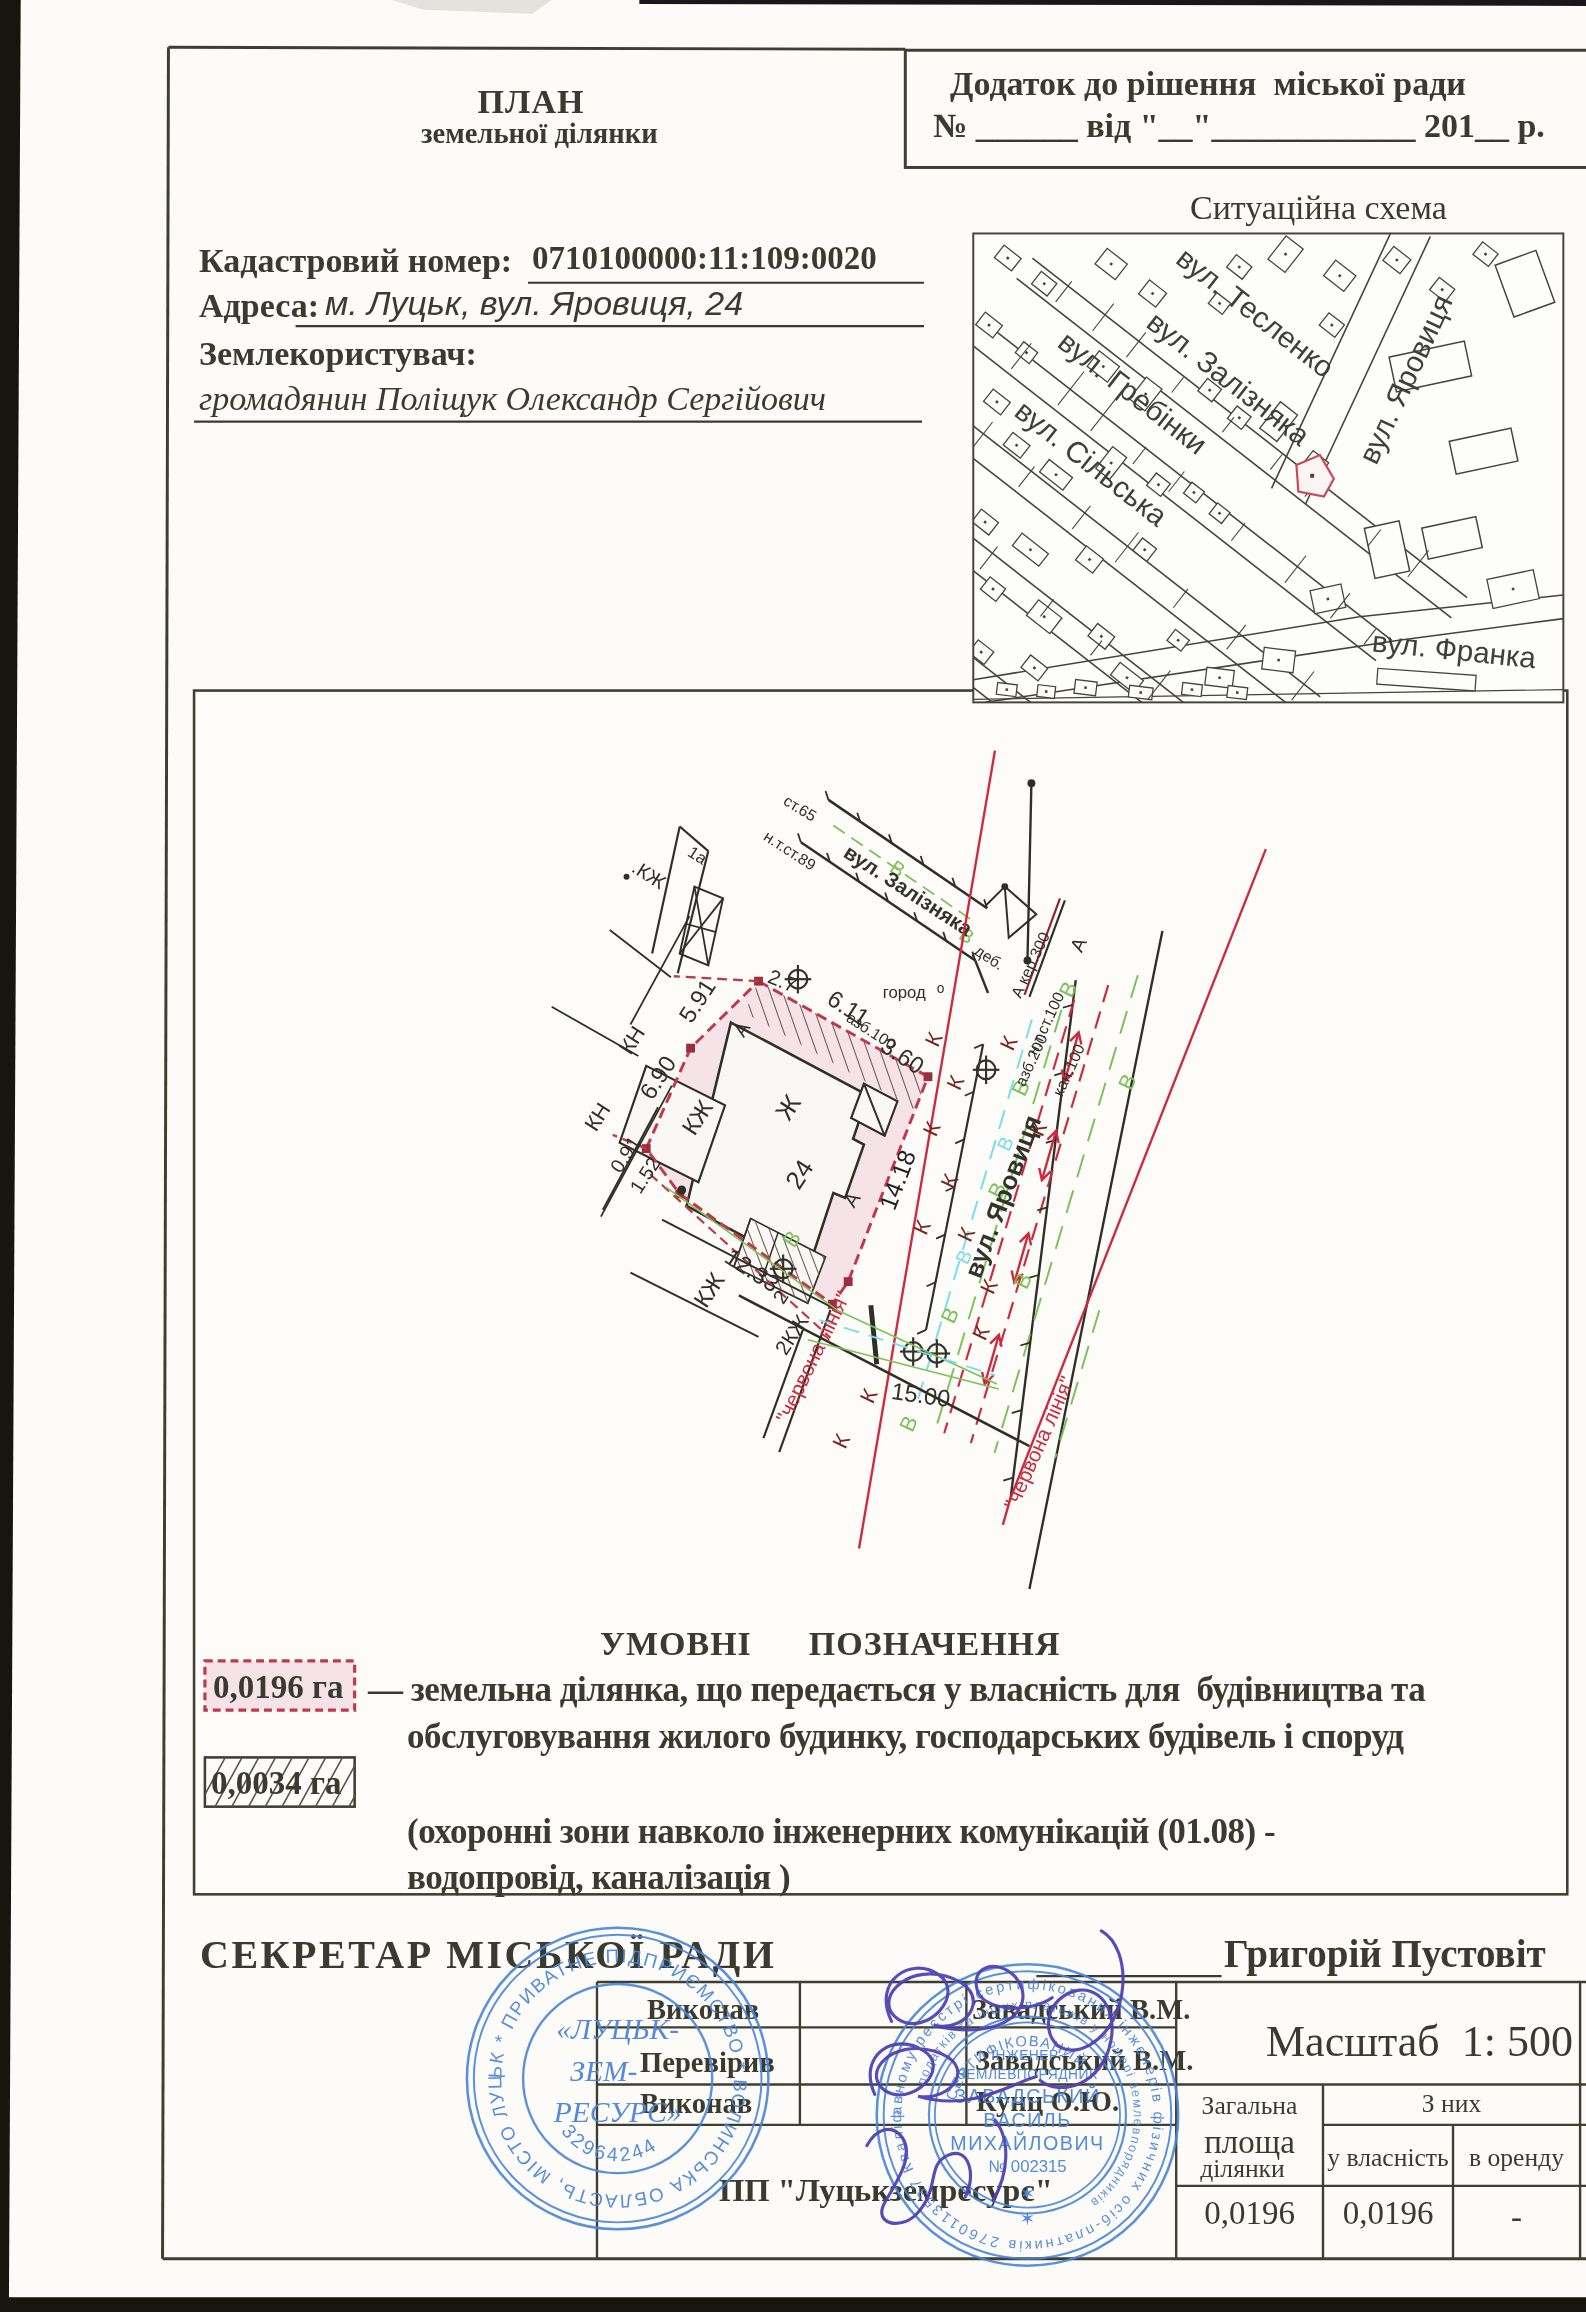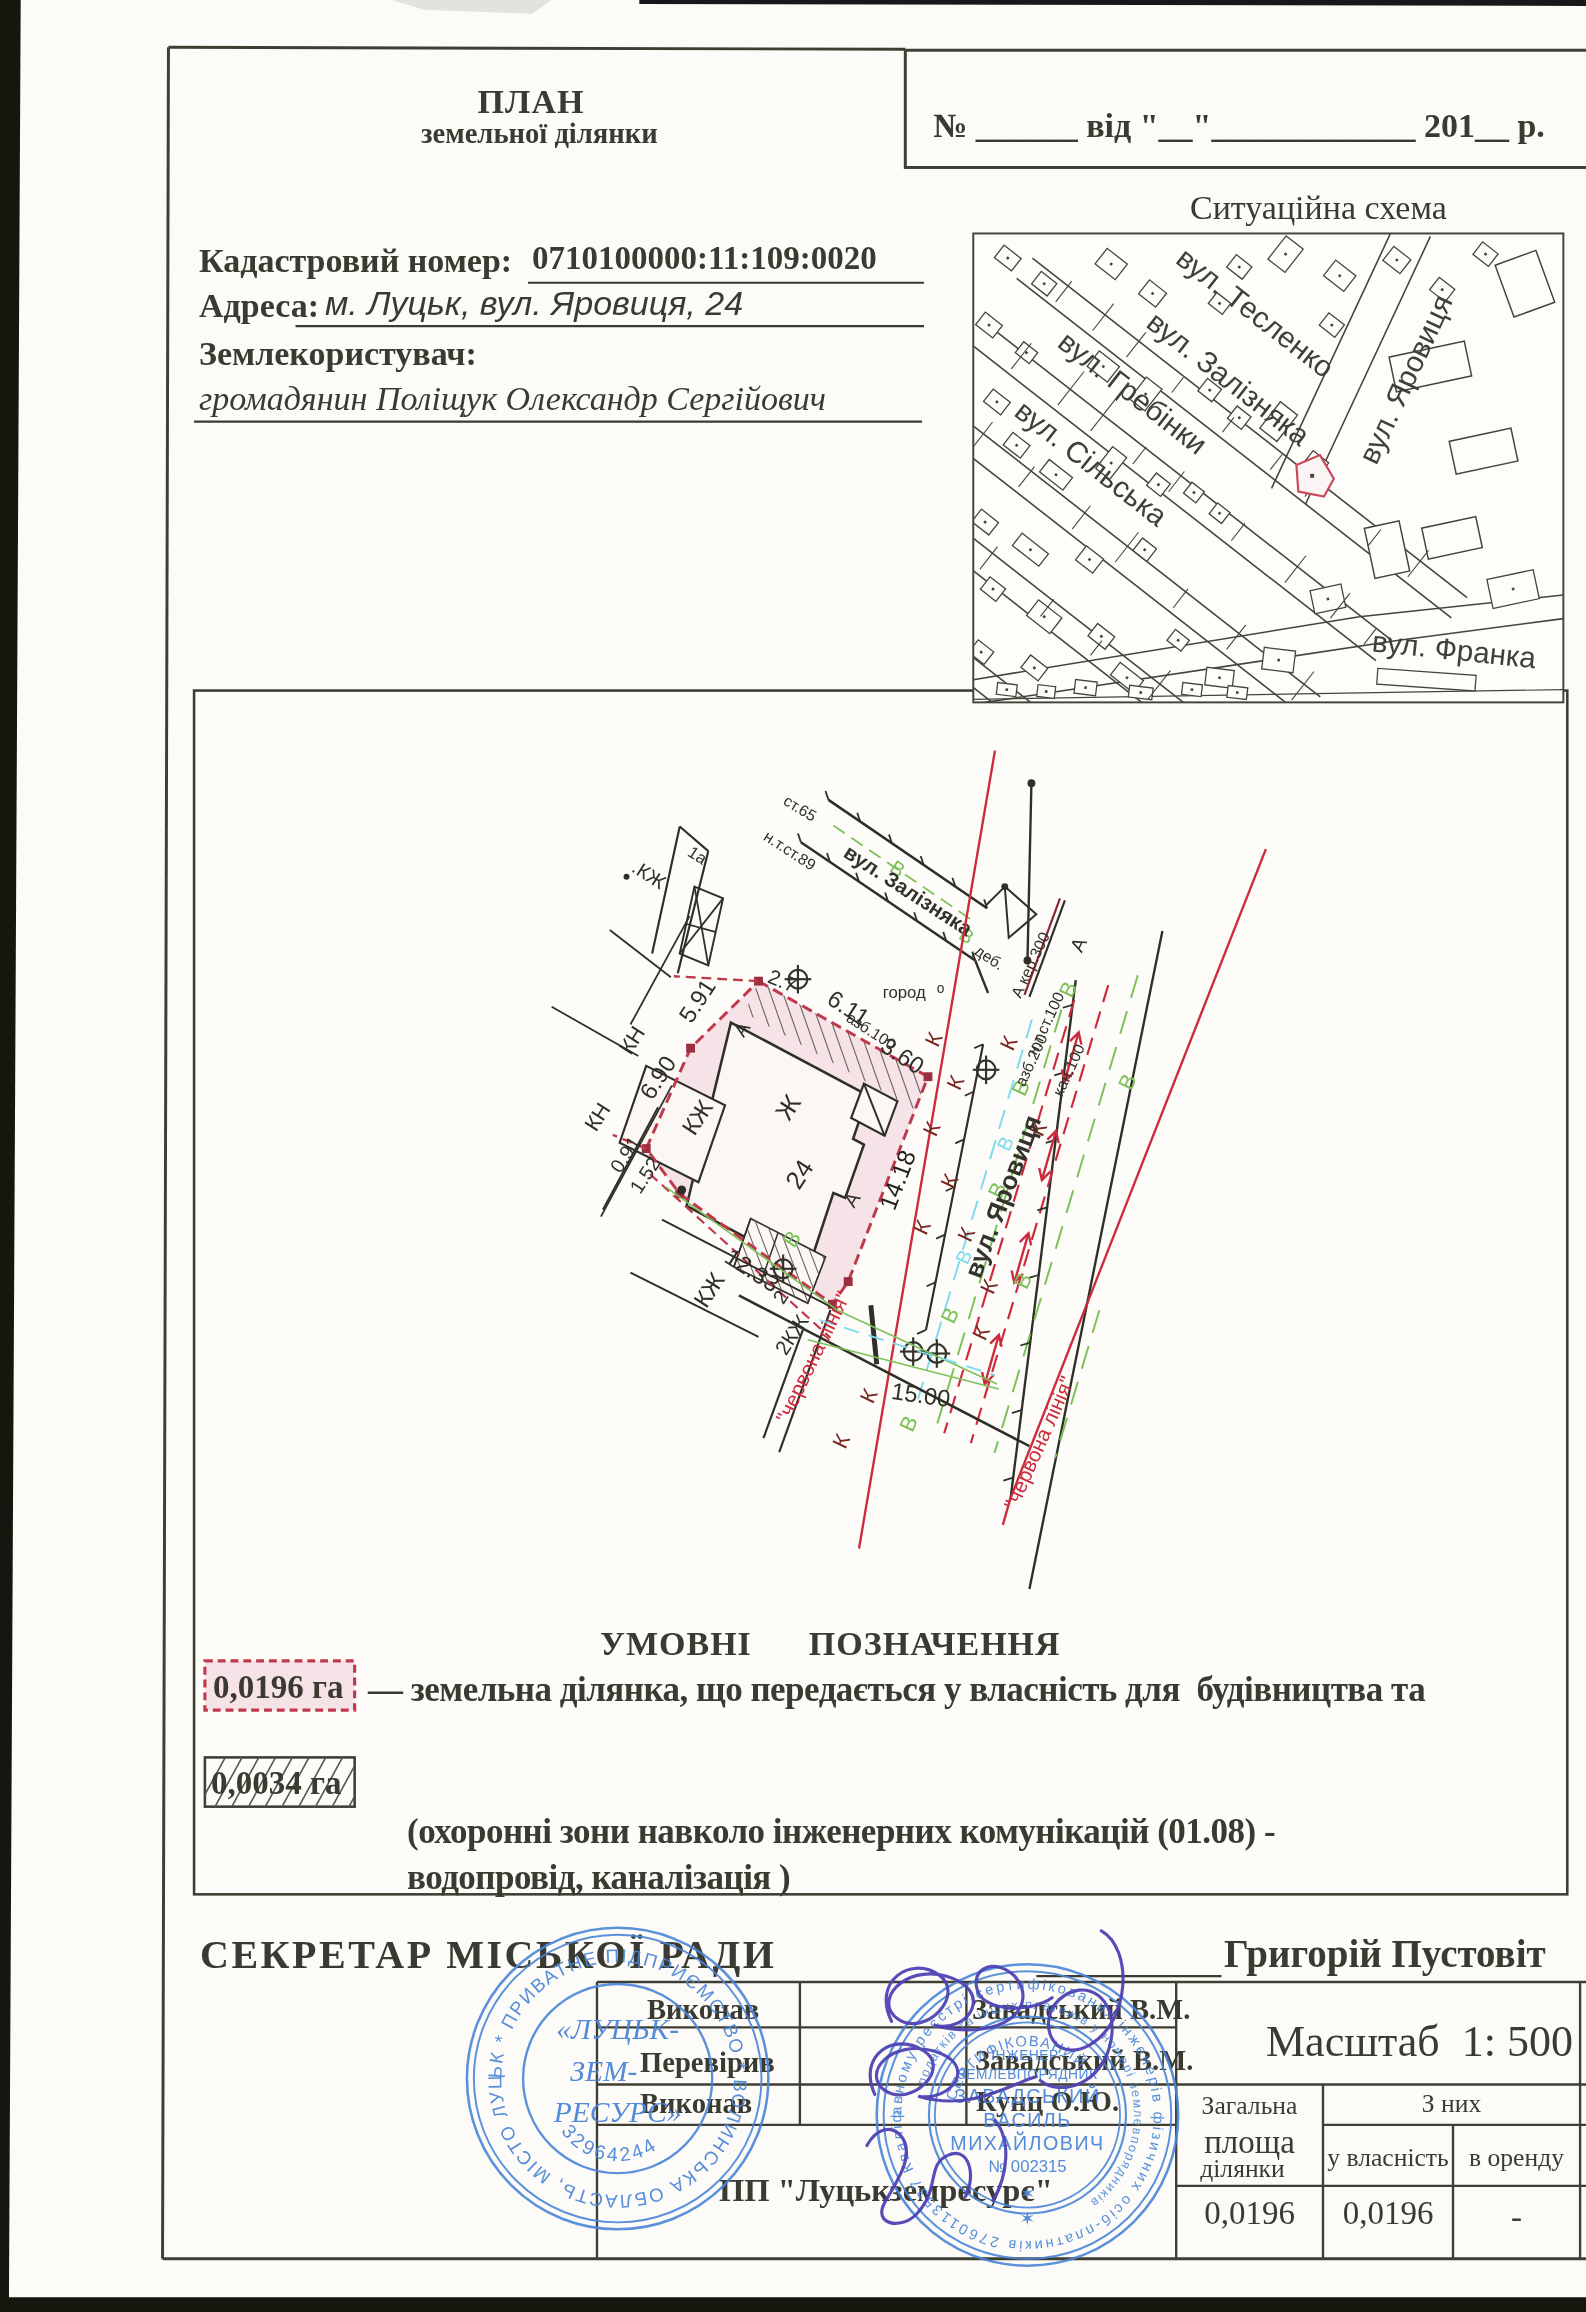--- a/index.html
+++ b/index.html
@@ -587,32 +587,34 @@
 <line x1="884" y1="1325" x2="890" y2="1385" stroke="#2f2f28" stroke-width="5" stroke-linecap="butt"></line>
 <line x1="676" y1="1205" x2="850" y2="1330" stroke="#7cc258" stroke-width="1.6" stroke-linecap="butt"></line>
 <line x1="850" y1="1330" x2="1012" y2="1405" stroke="#7cc258" stroke-width="1.6" stroke-linecap="butt"></line>
 <line x1="820" y1="1360" x2="1014" y2="1410" stroke="#7cc258" stroke-width="1.6" stroke-linecap="butt"></line>
 <line x1="832" y1="1340" x2="1010" y2="1396" stroke="#7adcef" stroke-width="1.8" stroke-dasharray="16 10" stroke-linecap="butt"></line>
 <text x="800" y="1446" transform="rotate(-64 800 1446)" font-size="21" fill="#cc2b3d" font-weight="normal" font-family="Liberation Sans, sans-serif" letter-spacing="0" text-anchor="start">"червона лінія"</text>
 <text x="1032" y="1534" transform="rotate(-66 1032 1534)" font-size="21" fill="#cc2b3d" font-weight="normal" font-family="Liberation Sans, sans-serif" letter-spacing="0" text-anchor="start">"червона лінія"</text>
 </svg>
 <div class="t" style="left:462px;top:83px;font-size:34px;font-family:'Liberation Serif',serif;font-weight:bold;letter-spacing:1px;width:138px;text-align:center;">ПЛАН</div>
 <div class="t" style="left:421px;top:118px;font-size:28.6px;font-family:'Liberation Serif',serif;font-weight:bold;">земельної ділянки</div>
+<div class="t" style="left:950px;top:65px;font-size:34px;font-family:'Liberation Serif',serif;font-weight:bold;">Додаток до рішення&nbsp; міської ради</div>
 <div class="t" style="left:933px;top:107px;font-size:34px;font-family:'Liberation Serif',serif;font-weight:bold;">№ ______ від "__"____________ 201__ р.</div>
 <div class="t" style="left:1190px;top:189px;font-size:34px;font-family:'Liberation Serif',serif;font-weight:normal;">Ситуаційна схема</div>
 <div class="t" style="left:199px;top:242px;font-size:34px;font-family:'Liberation Serif',serif;font-weight:bold;">Кадастровий номер:</div>
 <div class="t" style="left:532px;top:240px;font-size:33px;font-family:'Liberation Serif',serif;font-weight:bold;">0710100000:11:109:0020</div>
 <div class="t" style="left:199px;top:287px;font-size:34px;font-family:'Liberation Serif',serif;font-weight:bold;">Адреса:</div>
 <div class="t" style="left:325px;top:285px;font-size:34px;font-family:Liberation Sans, sans-serif;font-weight:normal;font-style:italic;">м. Луцьк, вул. Яровиця, 24</div>
 <div class="t" style="left:199px;top:335px;font-size:34px;font-family:'Liberation Serif',serif;font-weight:bold;">Землекористувач:</div>
 <div class="t" style="left:199px;top:380px;font-size:34px;font-family:'Liberation Serif',serif;font-weight:normal;font-style:italic;">громадянин Поліщук Олександр Сергійович</div>
 <div class="t" style="left:600px;top:1625px;font-size:34px;font-family:'Liberation Serif',serif;font-weight:bold;letter-spacing:1px;">УМОВНІ&nbsp;&nbsp;&nbsp;&nbsp;&nbsp;&nbsp;ПОЗНАЧЕННЯ</div>
 <div class="t" style="left:213px;top:1669px;font-size:33px;font-family:'Liberation Serif',serif;font-weight:bold;">0,0196 га</div>
 <div class="t" style="left:211px;top:1765px;font-size:33px;font-family:'Liberation Serif',serif;font-weight:bold;">0,0034 га</div>
 <div class="t" style="left:368px;top:1671px;font-size:35px;font-family:'Liberation Serif',serif;font-weight:bold;letter-spacing:-0.5px;">— земельна ділянка, що передається у власність для&nbsp; будівництва та</div>
+<div class="t" style="left:407px;top:1718px;font-size:35px;font-family:'Liberation Serif',serif;font-weight:bold;letter-spacing:-0.5px;">обслуговування жилого будинку, господарських будівель і споруд</div>
 <div class="t" style="left:407px;top:1813px;font-size:35px;font-family:'Liberation Serif',serif;font-weight:bold;letter-spacing:-0.5px;">(охоронні зони навколо інженерних комунікацій (01.08) -</div>
 <div class="t" style="left:407px;top:1859px;font-size:35px;font-family:'Liberation Serif',serif;font-weight:bold;letter-spacing:-0.5px;text-align:center;">водопровід, каналізація )</div>
 <div class="t" style="left:200px;top:1933px;font-size:40px;font-family:'Liberation Serif',serif;font-weight:bold;letter-spacing:2.5px;">СЕКРЕТАР МІСЬКОЇ РАДИ</div>
 <div class="t" style="left:1224px;top:1933px;font-size:39px;font-family:'Liberation Serif',serif;font-weight:bold;">Григорій Пустовіт</div>
 <div class="t" style="left:647px;top:1994px;font-size:28.6px;font-family:'Liberation Serif',serif;font-weight:bold;">Виконав</div>
 <div class="t" style="left:972px;top:1994px;font-size:28.6px;font-family:'Liberation Serif',serif;font-weight:bold;">Завадський В.М.</div>
 <div class="t" style="left:640px;top:2047px;font-size:28.6px;font-family:'Liberation Serif',serif;font-weight:bold;">Перевірив</div>
 <div class="t" style="left:975px;top:2045px;font-size:28.6px;font-family:'Liberation Serif',serif;font-weight:bold;">Завадський В.М.</div>
 <div class="t" style="left:640px;top:2088px;font-size:28.6px;font-family:'Liberation Serif',serif;font-weight:bold;">Виконав</div>
 <div class="t" style="left:976px;top:2086px;font-size:28.6px;font-family:'Liberation Serif',serif;font-weight:bold;">Кунц О.Ю.</div>

